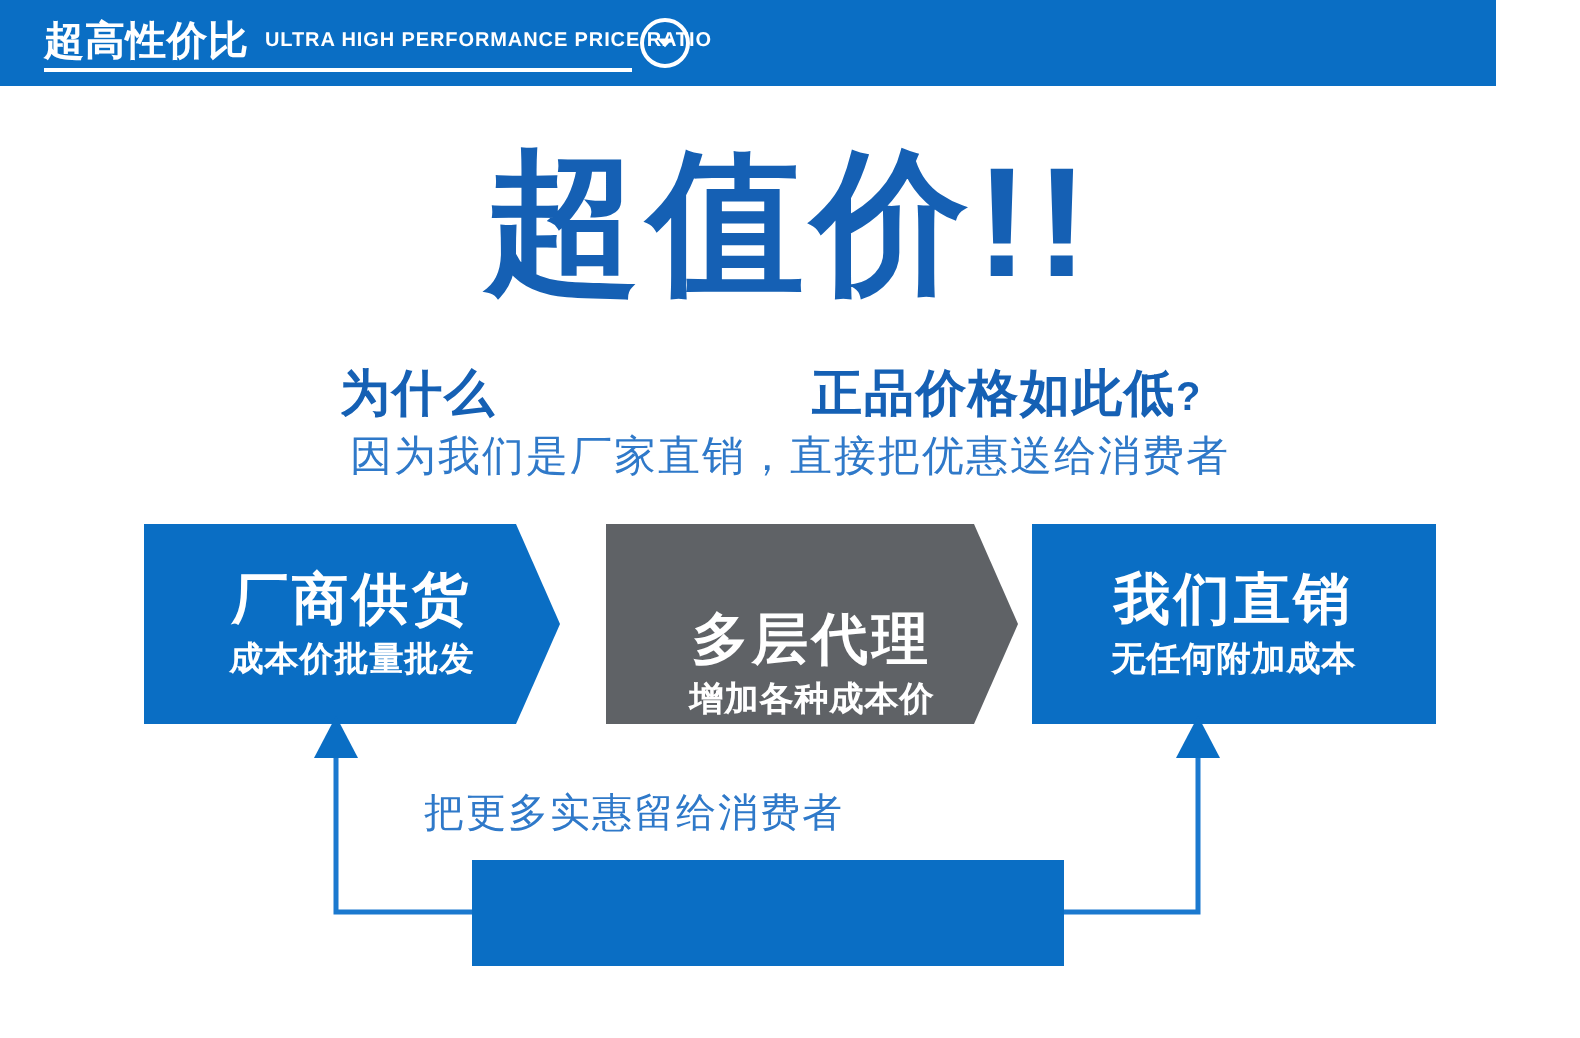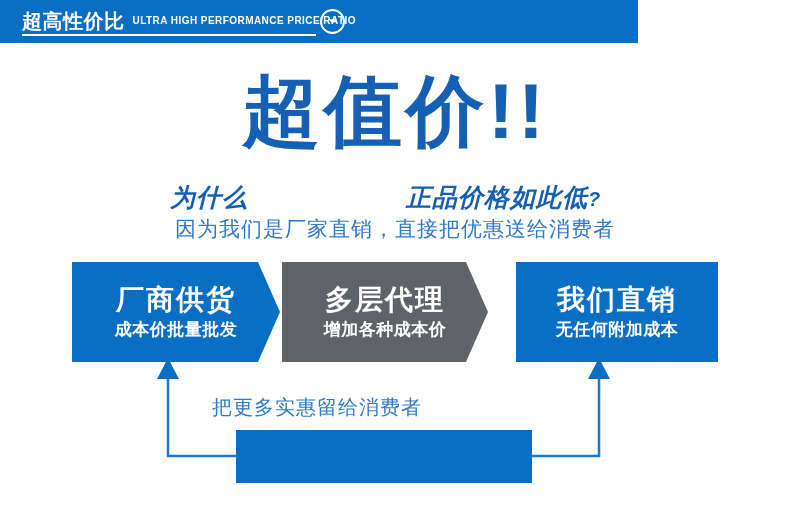--- a/index.html
+++ b/index.html
@@ -16,21 +16,21 @@
     height: 519px;
     overflow: hidden;
     background: #ffffff;
   }
 
   
   .header-bar {
     position: absolute;
     left: 0;
     top: 0;
-    width: 638px;
+    width: 748px;
     height: 43px;
     background: #0a6ec4;
   }
   .header-inner {
     position: absolute;
     left: 22px;
     top: 0;
     height: 43px;
     display: flex;
     align-items: center;
@@ -91,21 +91,20 @@
     white-space: nowrap;
   }
 
   
   .question-row {
     position: absolute;
     left: 0;
     top: 181px;
     width: 706px;
     height: 32px;
-    font-style: italic;
   }
   .q-why {
     position: absolute;
     left: 170px;
     top: 0;
     color: #1560b4;
     font-size: 25px;
     font-weight: 700;
     letter-spacing: 1px;
     line-height: 32px;
@@ -191,22 +190,23 @@
     margin-top: 1px;
   }
 
   
   #box-supplier {
     left: 72px;
     width: 208px;
   }
   
   #box-agent {
-    left: 282px;
+    left: 303px;
     width: 206px;
+    justify-content: flex-end;
   }
   
   #box-direct {
     left: 500px;
     width: 202px;
     margin-left: 16px;
   }
 
   
   .connector-svg {

